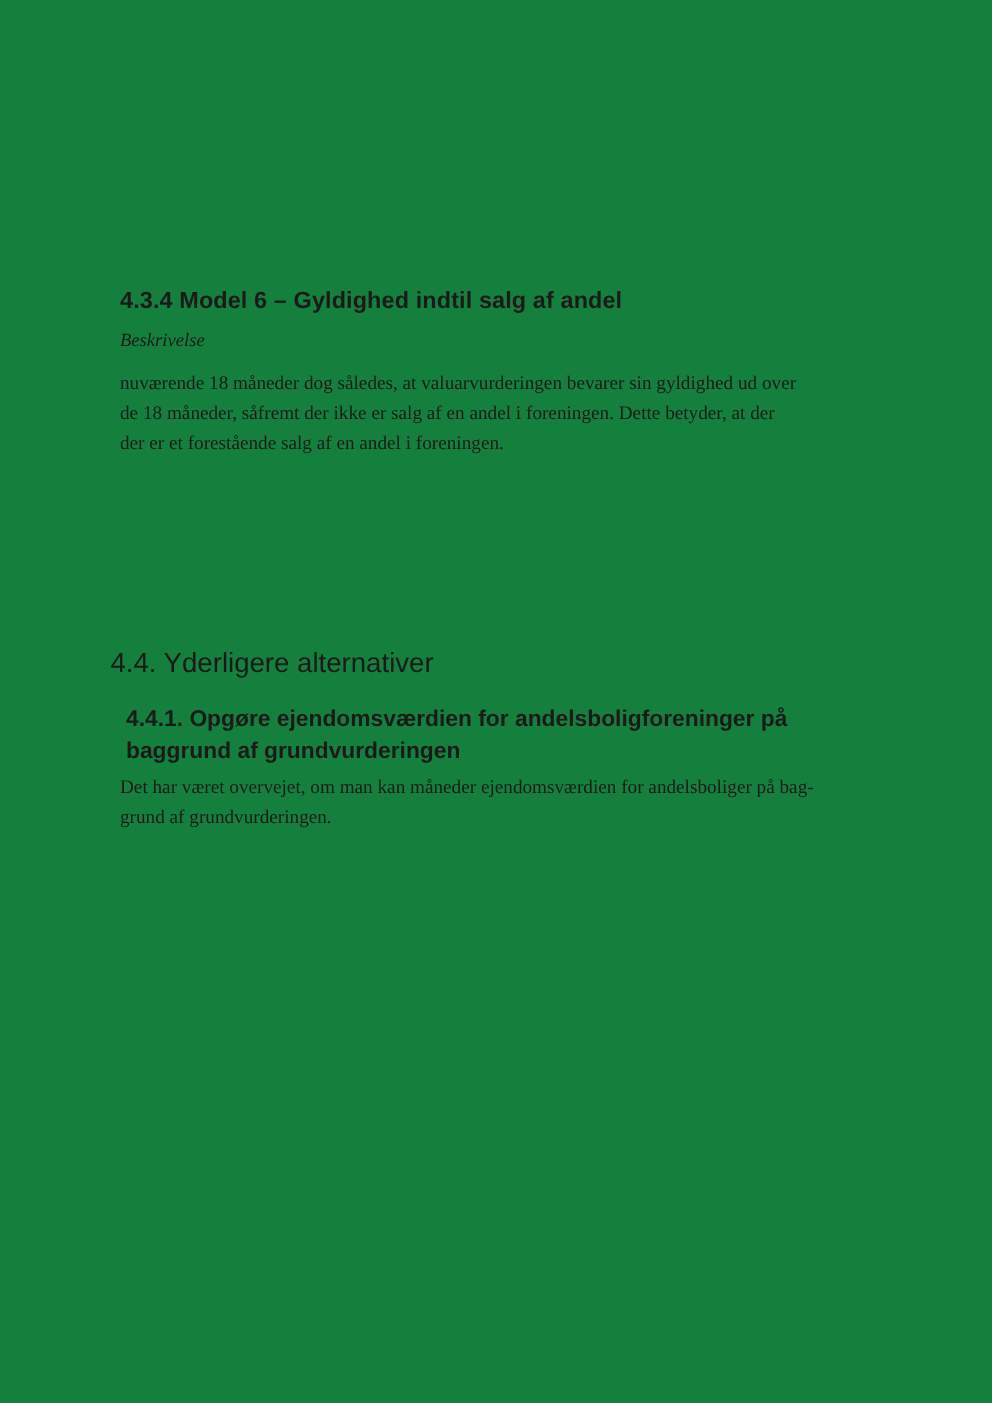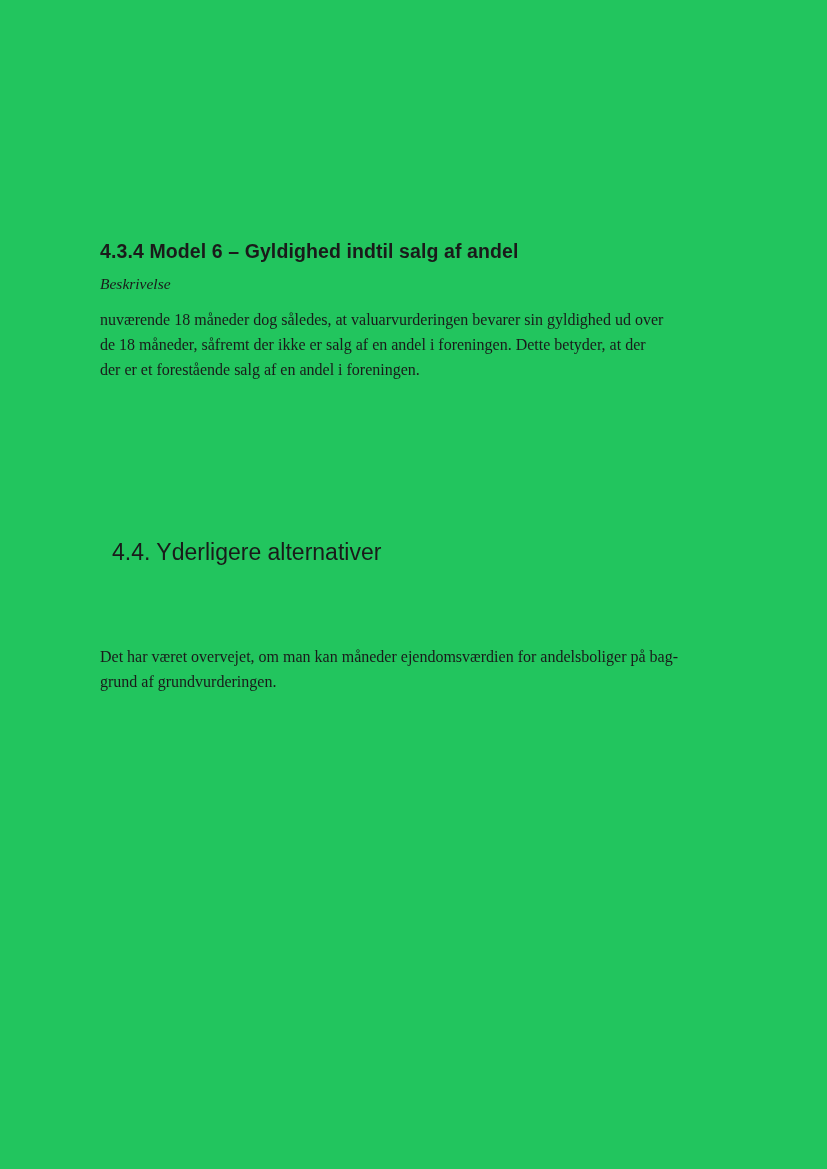--- a/index.html
+++ b/index.html
@@ -42,21 +42,21 @@
     line-height: 25px;
     color: #1a1a1a;
   }
   .body-par .line {
     white-space: nowrap;
   }
   #paragraph-434 { top: 307px; }
   #paragraph-441 { top: 644px; }
   .heading-section {
     position: absolute;
-    left: 112px;
+    left: 92px;
     top: 539px;
     font-family: "Liberation Sans", sans-serif;
     font-size: 23px;
     font-weight: normal;
     color: #1a1a1a;
     white-space: nowrap;
   }
   .heading-subsub {
     position: absolute;
     left: 105px;
@@ -67,33 +67,37 @@
     line-height: 27px;
     color: #1a1a1a;
   }
   .heading-subsub .line {
     white-space: nowrap;
   }
 </style>
 </head>
 <body>
 
-<div class="page" style="background: #22c55e; color: rgb(26, 26, 26);">
+<div class="page" style="background: #15803d; color: rgb(26, 26, 26);">
 
   <div class="heading-sub">4.3.4 Model 6 – Gyldighed indtil salg af andel</div>
 
   <div class="label-italic">Beskrivelse</div>
 
   <div class="body-par" id="paragraph-434">
     <div class="line">nuværende 18 måneder dog således, at valuarvurderingen bevarer sin gyldighed ud over</div>
     <div class="line">de 18 måneder, såfremt der ikke er salg af en andel i foreningen. Dette betyder, at der</div>
     <div class="line">der er et forestående salg af en andel i foreningen.</div>
   </div>
 
   <div class="heading-section">4.4. Yderligere alternativer</div>
 
+  <div class="heading-subsub">
+    <div class="line">4.4.1. Opgøre ejendomsværdien for andelsboligforeninger på</div>
+    <div class="line">baggrund af grundvurderingen</div>
+  </div>
 
   <div class="body-par" id="paragraph-441">
     <div class="line">Det har været overvejet, om man kan måneder ejendomsværdien for andelsboliger på bag-</div>
     <div class="line">grund af grundvurderingen.</div>
   </div>
 
 </div>
 
 </body></html>

